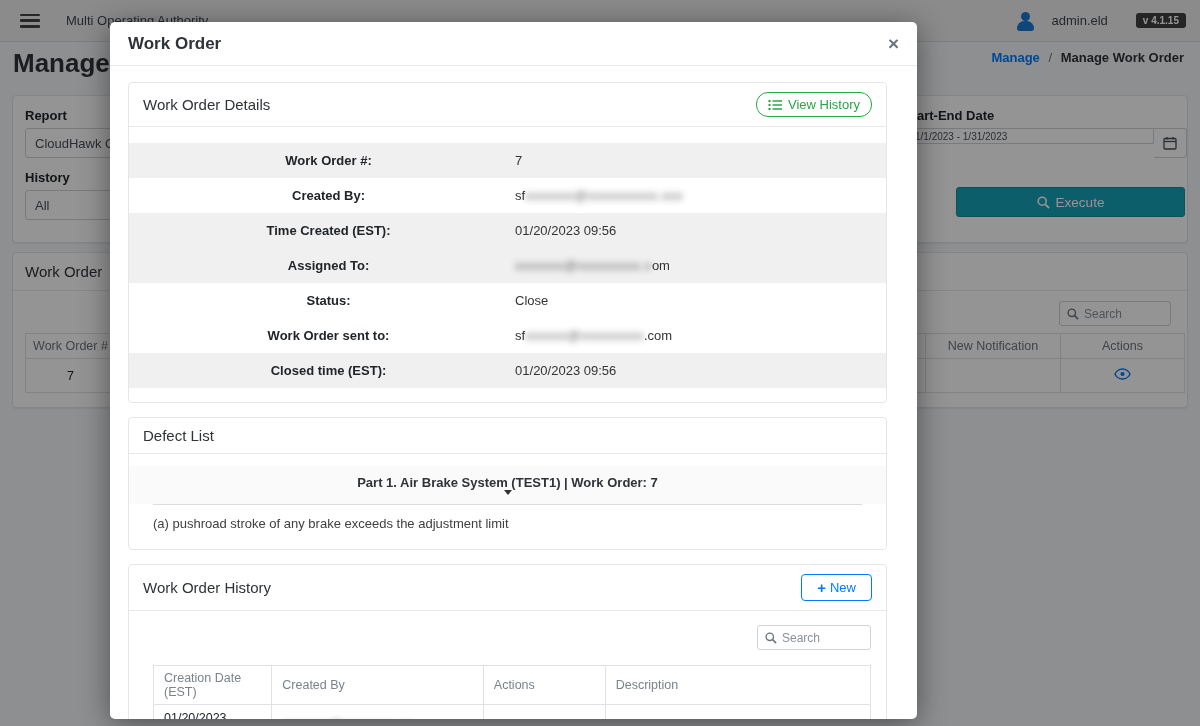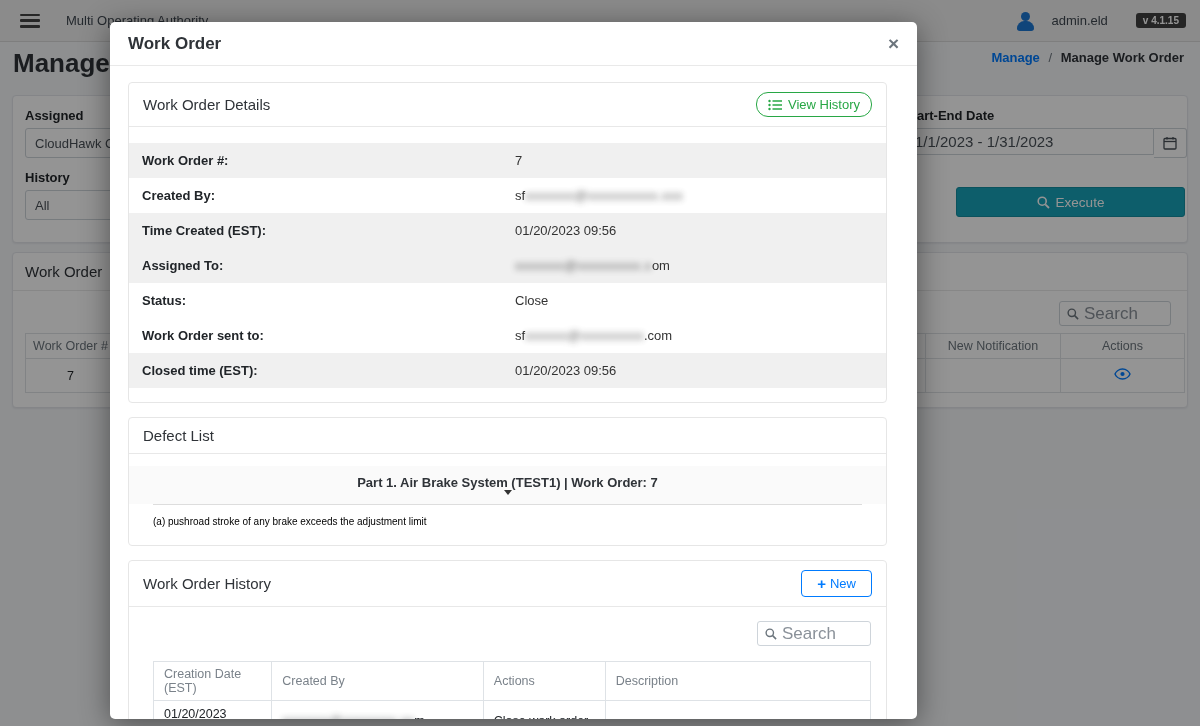--- a/index.html
+++ b/index.html
@@ -23,28 +23,28 @@
   .breadcrumb { position:absolute; right:16px; top:8px; font-size:13px; font-weight:600; }
   .breadcrumb .bc-link { color:#007bff; text-decoration:none; cursor:pointer; }
   .breadcrumb .bc-sep { color:#6c757d; font-weight:400; margin:0 5px; }
   .breadcrumb .bc-cur { color:#2f3338; }
 
   .card-bg { background:#fff; border:1px solid #e3e6ea; border-radius:4px; box-shadow:0 1px 2px rgba(0,0,0,.06); position:absolute; }
   .filter-card { left:12px; top:95px; width:1176px; height:148px; }
   .f-label { position:absolute; font-size:13px; font-weight:bold; color:#212529; }
   .f-select { position:absolute; height:30px; background:#fff; border:1px solid #ced4da; border-radius:3px; font-size:13px; color:#495057; display:flex; align-items:center; padding:0 9px; overflow:hidden; white-space:nowrap; cursor:pointer; }
   .date-group { position:absolute; left:891px; top:32px; display:flex; }
-  .date-input { width:250px; height:27px; border:1px solid #ced4da; border-radius:3px 0 0 3px; background:#fff; font-size:15px; color:#495057; padding:0 10px; display:flex; align-items:center; }
+  .date-input { width:250px; height:16px; border:1px solid #ced4da; border-radius:3px 0 0 3px; background:#fff; font-size:10px; color:#495057; padding:0 10px; display:flex; align-items:center; }
   .cal-btn { width:33px; height:30px; border:1px solid #ced4da; border-left:none; border-radius:0 3px 3px 0; background:#fff; display:flex; align-items:center; justify-content:center; cursor:pointer; }
   .execute-btn { position:absolute; left:943px; top:91px; width:229px; height:30px; background:#17a2b8; border:1px solid #148ea1; border-radius:3px; color:#fff; font-size:13.5px; display:flex; align-items:center; justify-content:center; gap:6px; cursor:pointer; }
 
   .wo-card { left:12px; top:252px; width:1176px; height:156px; }
   .wo-card-header { padding:10px 12px; font-size:15px; color:#2f3338; border-bottom:1px solid #e8e8e8; }
   .search-box { position:absolute; display:flex; align-items:center; gap:5px; height:25px; border:1px solid #ced4da; border-radius:3px; background:#fff; padding:0 7px; }
-  .search-box input { border:none; outline:none; width:70px; font-size:17px; color:#495057; font-family:"Liberation Sans",sans-serif; background:transparent; }
+  .search-box input { border:none; outline:none; width:70px; font-size:12px; color:#495057; font-family:"Liberation Sans",sans-serif; background:transparent; }
   .search-box input::placeholder { color:#8a9199; }
   .wo-search { right:16px; top:48px; width:112px; }
   .bg-table { position:absolute; left:12px; top:80px; width:1160px; border-collapse:collapse; font-size:12.5px; }
   .bg-table th { border:1px solid #dee2e6; color:#6c757d; font-weight:400; text-align:center; padding:5px 7px; white-space:nowrap; overflow:hidden; }
   .bg-table td { border:1px solid #dee2e6; padding:9px 7px; text-align:center; color:#212529; }
   .eye-icon { color:#007bff; cursor:pointer; display:inline-block; }
 
   
   .overlay { position:absolute; inset:0; background:rgba(0,0,0,0.42); }
   .modal { position:absolute; left:110px; top:22px; width:807px; height:697px; background:#fff; border-radius:5px; box-shadow:0 5px 30px rgba(0,0,0,.45); overflow:hidden; }
@@ -54,33 +54,33 @@
   .modal-body { padding:16px 30px 0 18px; }
 
   .m-card { border:1px solid #e6e6e6; border-radius:4px; background:#fff; margin-bottom:14px; }
   .m-card-header { display:flex; align-items:center; justify-content:space-between; padding:9px 14px; border-bottom:1px solid #e8e8e8; min-height:40px; }
   .m-card-title { font-size:15px; color:#2f3338; }
 
   .btn-outline-green { border:1px solid #28a745; color:#28a745; background:#fff; border-radius:12px; font-size:13px; padding:4px 11px; display:flex; align-items:center; gap:6px; cursor:pointer; font-family:"Liberation Sans",sans-serif; }
   .btn-outline-blue { border:1px solid #007bff; color:#007bff; background:#fff; border-radius:4px; font-size:13px; padding:4px 15px; display:flex; align-items:center; gap:4px; cursor:pointer; font-family:"Liberation Sans",sans-serif; }
   .btn-outline-blue .plus { font-weight:bold; font-size:15px; }
 
-  .details-table { padding:16px 0 14px 0; }
+  .details-table { padding:16px 0 14px 0;text-align:center; }
   .d-row { display:flex; min-height:35px; align-items:center; font-size:13px; }
   .d-row.stripe { background:#f0f0f0; }
   .d-label { width:51%; padding-left:13px; font-weight:bold; color:#212529; }
   .d-value { color:#333; }
   .blur { filter:blur(3px); opacity:.75; letter-spacing:.5px; }
 
   .defect-body { padding:12px 0 0 0; }
   .accordion-head { background:#fafafa; padding:9px 24px; display:flex; align-items:center; justify-content:space-between; cursor:pointer;flex-direction:column; }
   .accordion-title { font-size:13px; font-weight:bold; color:#2f3338; }
   .caret-down { width:0; height:0; border-left:4.5px solid transparent; border-right:4.5px solid transparent; border-top:5.5px solid #333; }
   .defect-divider { border:none; border-top:1px solid #ddd; margin:0 24px; }
-  .defect-desc { font-size:10px; color:#000000; padding:11px 24px 18px 24px; }
+  .defect-desc { font-size:13px; color:#404040; padding:11px 24px 18px 24px; }
 
   .history-body { padding:14px 15px 20px 24px; position:relative; }
   .hist-search { position:absolute; right:15px; top:14px; width:114px; }
   .hist-table { width:100%; border-collapse:collapse; font-size:12.5px; margin-top:40px; }
   .hist-table th { border:1px solid #dee2e6; color:#7a828a; font-weight:400; text-align:left; padding:5px 10px; }
   .hist-table td { border:1px solid #dee2e6; color:#212529; padding:6px 10px; }
   .hist-col-date { width:16.5%; } .hist-col-by { width:29.5%; } .hist-col-act { width:17%; }
 
   svg { display:block; }
 </style>
@@ -107,21 +107,21 @@
 <div class="page-head">
   <div class="page-title">Manage Work Order</div>
   <div class="breadcrumb">
     <span class="bc-link">Manage</span>
     <span class="bc-sep">/</span>
     <span class="bc-cur">Manage Work Order</span>
   </div>
 </div>
 
 <div class="card-bg filter-card">
-  <div class="f-label" style="left:12px; top:12px;">Assigned</div>
+  <div class="f-label" style="left:12px; top:12px;">Report</div>
   <div class="f-select" style="left:12px; top:32px; width:420px;">CloudHawk Clien</div>
   <div class="f-label" style="left:12px; top:74px;">History</div>
   <div class="f-select" style="left:12px; top:94px; width:420px;">All</div>
 
   <div class="f-label" style="left:891px; top:12px;">Start-End Date</div>
   <div class="date-group">
     <div class="date-input">1/1/2023 - 1/31/2023</div>
     <div class="cal-btn">
       <svg width="14" height="14" viewBox="0 0 14 14">
           <rect x="1" y="2.5" width="12" height="10.5" rx="1" fill="none" stroke="#495057" stroke-width="1.3"></rect>

